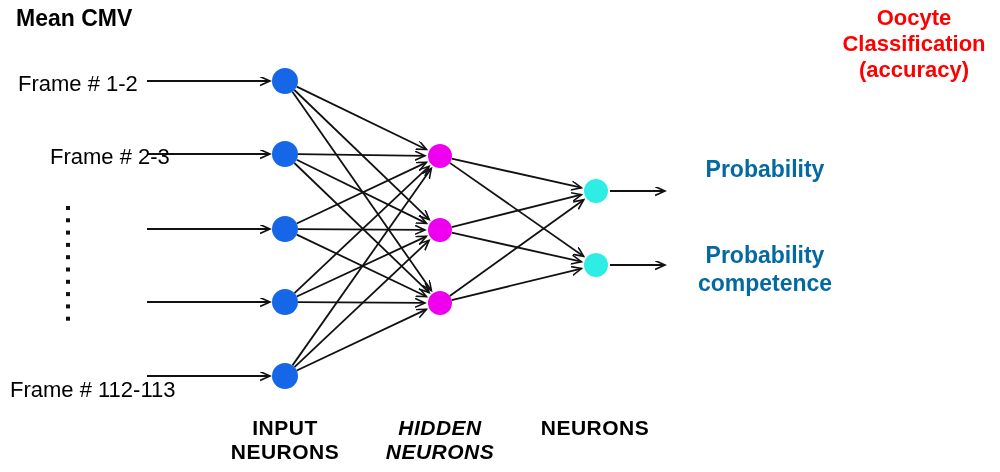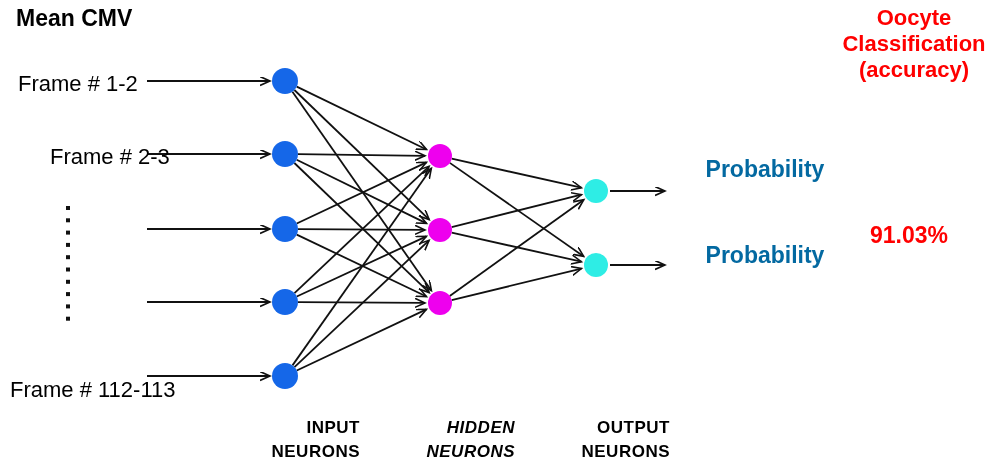--- a/index.html
+++ b/index.html
@@ -37,22 +37,22 @@
   .frame-2 { left: 18px; top: 144px; margin-left: 32px; }
   .frame-3 { left: 10px; top: 377px; }
   .out-label {
     width: 222px; text-align: center;
     font-size: 23px; font-weight: bold; color: #0369a1;
     line-height: 28px;
   }
   .out-top { left: 654px; top: 155px; }
   .out-bottom { left: 654px; top: 241px; }
   .layer-caption {
-    top: 416px; width: 150px; text-align: right;
-    font-size: 17px; font-weight: bold; color: #000000;
+    top: 416px; width: 150px; text-align: center;
+    font-size: 21px; font-weight: bold; color: #000000;
     line-height: 24px; letter-spacing: 0.5px;
   }
   .cap-input  { left: 210px; }
   .cap-hidden { left: 365px; font-style: italic; }
   .cap-output { left: 520px; }
 </style>
 </head>
 <body>
 
 <div class="page">
@@ -114,42 +114,41 @@
     </svg>
 
   <div class="abs title">Mean CMV</div>
 
   <div class="abs acc-title">
     <div>Oocyte</div>
     <div>Classification</div>
     <div>(accuracy)</div>
   </div>
 
-  <div class="abs acc-value">91.03%</div>
 
   <div class="abs frame-label frame-1">Frame # 1-2</div>
   <div class="abs frame-label frame-2">Frame # 2-3</div>
   <div class="abs frame-label frame-3">Frame # 112-113</div>
 
   <div class="abs out-label out-top">
     <div>Probability</div>
   </div>
 
   <div class="abs out-label out-bottom">
     <div>Probability</div>
+    <div>competence</div>
   </div>
 
   <div class="abs layer-caption cap-input">
     <div>INPUT</div>
     <div>NEURONS</div>
   </div>
 
   <div class="abs layer-caption cap-hidden">
     <div>HIDDEN</div>
     <div>NEURONS</div>
   </div>
 
   <div class="abs layer-caption cap-output">
-    <div>OUTPUT</div>
     <div>NEURONS</div>
   </div>
 
 </div>
 
 </body></html>

